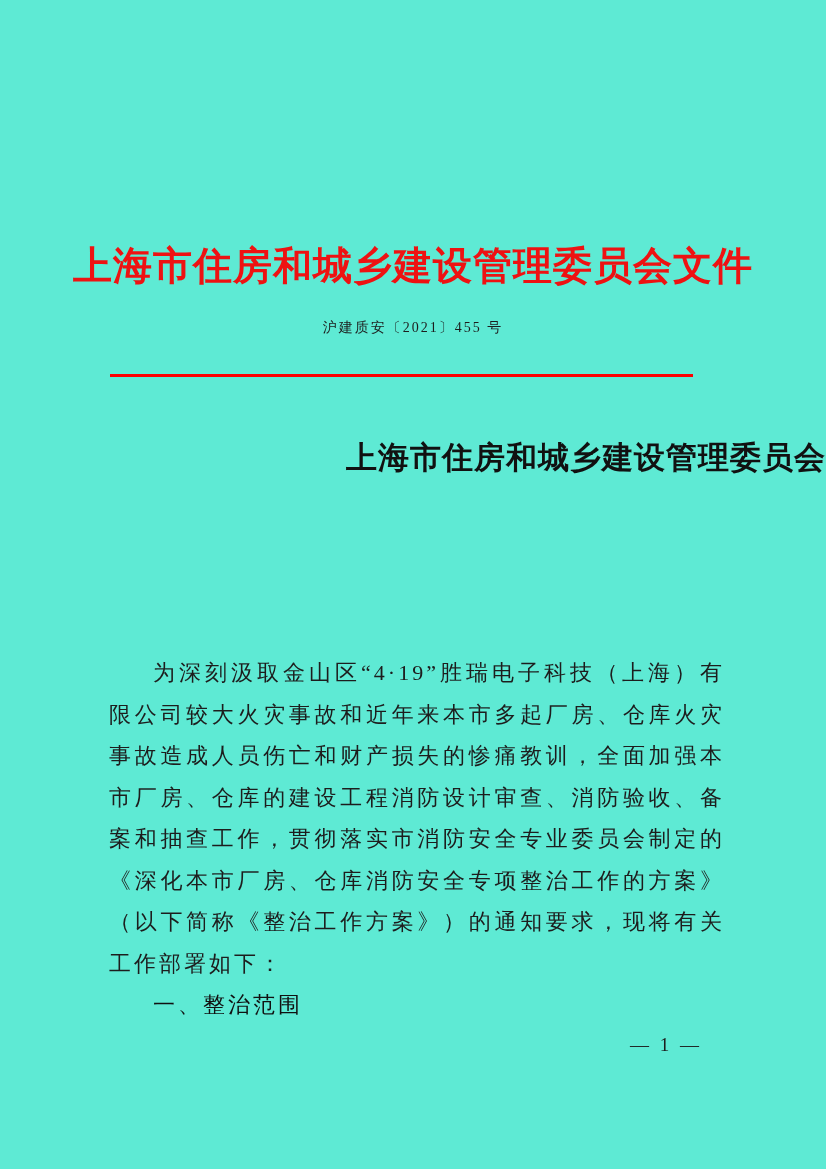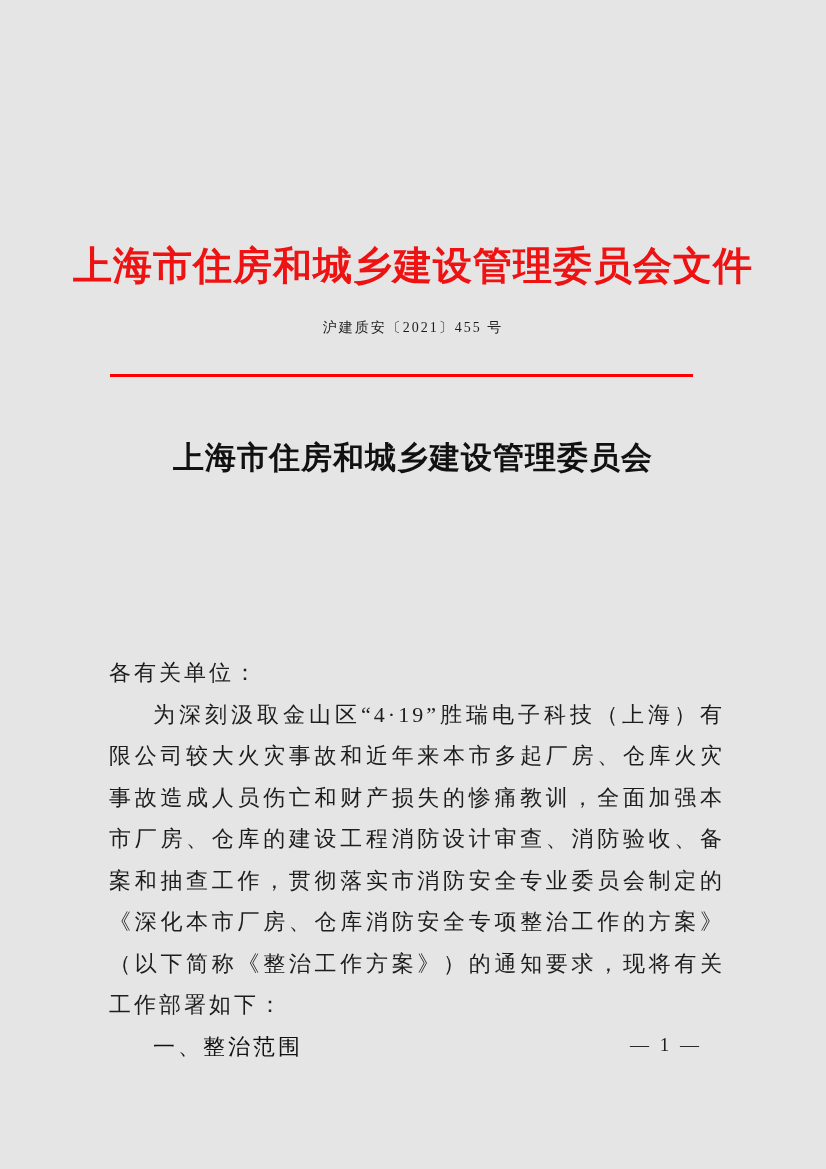--- a/index.html
+++ b/index.html
@@ -10,21 +10,21 @@
   *{margin:0;padding:0;box-sizing:border-box;}
   html,body{background:#ffffff;}
   body{
     font-family:"Liberation Serif", serif;
     color:var(--text-color);
   }
   .page{
     position:relative;
     width:826px;
     height:1169px;
-    background:#e5e5e5;
+    background:#5eead4;
     overflow:hidden;
     padding-left:7px;
   }
   .agency-title{
     position:absolute;
     top:239px;
     left:0;
     width:100%;
     text-align:center;
     font-size:39px;
@@ -49,21 +49,21 @@
     left:110px;
     width:583px;
     height:3px;
     background:var(--line-red);
   }
   .notice-title{
     position:absolute;
     top:432px;
     left:0;
     width:100%;
-    text-align:center;
+    text-align:right;
     font-size:31px;
     font-weight:bold;
     line-height:51px;
     color:#111111;
     letter-spacing:1px;
   }
   .body-block{
     position:absolute;
     top:652px;
     left:109px;
@@ -107,20 +107,19 @@
 
   <div class="doc-number">沪建质安〔2021〕455 号</div>
 
   <div class="red-line"></div>
 
   <div class="notice-title">
     <div>上海市住房和城乡建设管理委员会</div>
   </div>
 
   <div class="body-block">
-    <div class="salutation">各有关单位：</div>
     <div class="body-paragraph">为深刻汲取金山区“4·19”胜瑞电子科技（上海）有限公司较大火灾事故和近年来本市多起厂房、仓库火灾事故造成人员伤亡和财产损失的惨痛教训，全面加强本市厂房、仓库的建设工程消防设计审查、消防验收、备案和抽查工作，贯彻落实市消防安全专业委员会制定的《深化本市厂房、仓库消防安全专项整治工作的方案》（以下简称《整治工作方案》）的通知要求，现将有关工作部署如下：</div>
     <div class="section-heading">一、整治范围</div>
   </div>
 
   <div class="page-number">— 1 —</div>
 
 </div>
 
 </body></html>

